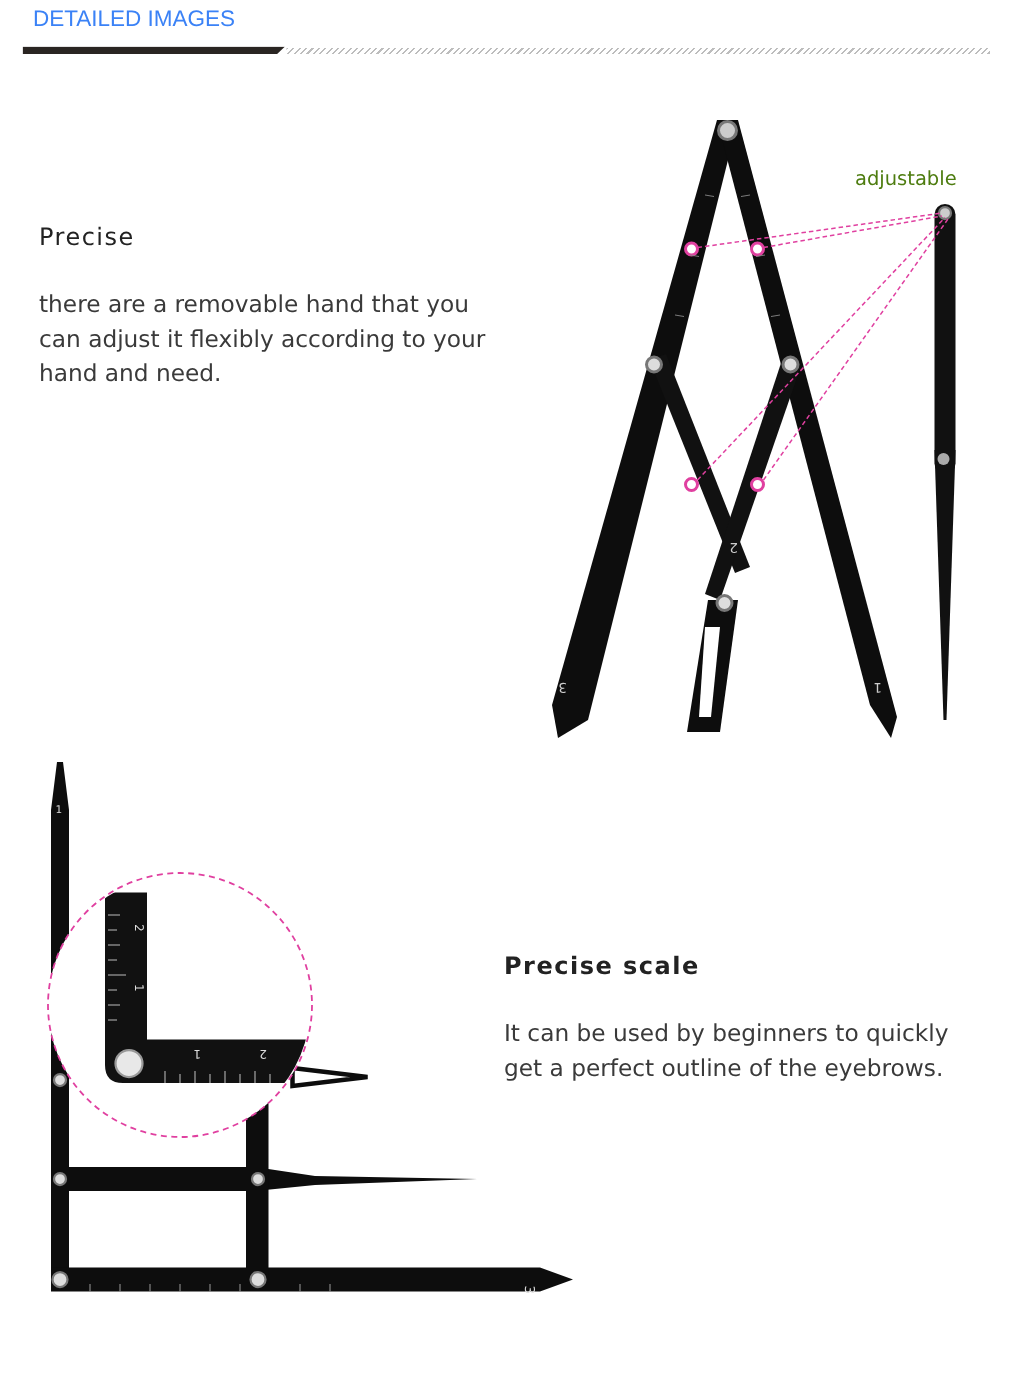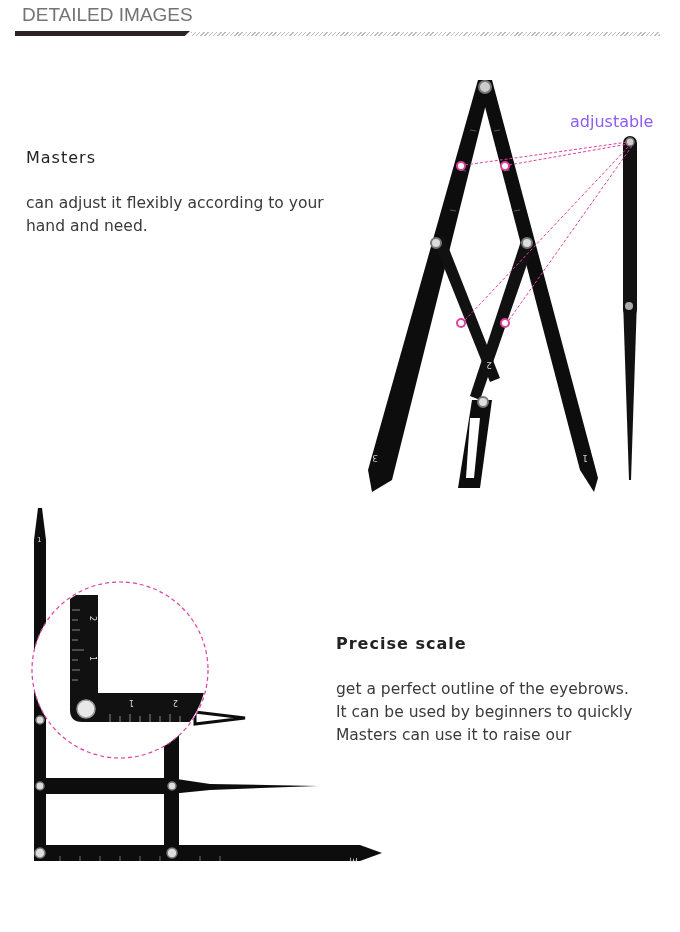--- a/index.html
+++ b/index.html
@@ -1,40 +1,41 @@
 <!DOCTYPE html>
 <html><head>
 <meta charset="utf-8">
 <style>
   html, body { margin: 0; padding: 0; background: #ffffff; }
   body { width: 680px; height: 932px; position: relative; overflow: hidden; font-family: "DejaVu Sans", sans-serif; color: #2a2a2a; }
-  .header-title { position: absolute; left: 22px; top: 4px; font-size: 19px; letter-spacing: 0px; color: #737373; font-family: "Liberation Sans", sans-serif; }
+  .header-title { position: absolute; left: 22px; top: 4px; font-size: 15px; letter-spacing: 0px; color: #3b82f6; font-family: "Liberation Sans", sans-serif; }
   .header-bar { position: absolute; left: 15px; top: 31px; width: 645px; height: 5px; }
   .header-bar .solid { position: absolute; left: 0; top: 0; width: 175px; height: 5px; background: #2a2522; clip-path: polygon(0 0, 100% 0, 97% 100%, 0 100%); }
   .header-bar .hatch { position: absolute; left: 176px; top: 1px; right: 0; height: 4px;
     background: repeating-linear-gradient(135deg, #bdbdbd 0 1px, #ffffff 1px 3px); }
   .section-title { position: absolute; font-size: 16px; letter-spacing: 1px; color: #222; font-family: "DejaVu Sans", sans-serif; }
   .section-body { position: absolute; font-size: 15.5px; line-height: 23px; color: #3a3a3a; font-family: "DejaVu Sans", sans-serif; }
-  .label-adjustable { position: absolute; left: 570px; top: 112px; font-size: 16px; color: #8b5cf6; }
+  .label-adjustable { position: absolute; left: 570px; top: 112px; font-size: 13px; color: #4d7c0f; }
   svg { position: absolute; }
 </style>
 </head>
 <body>
 
 <div>
   <div class="header-title">DETAILED IMAGES</div>
   <div class="header-bar">
     <div class="solid"></div>
     <div class="hatch"></div>
   </div>
 </div>
 
 <div>
-  <div class="section-title" style="left:26px; top:148px;">Masters</div>
+  <div class="section-title" style="left:26px; top:148px;">Precise</div>
   <div class="section-body" style="left:26px; top:192px;">
+    <div>there are a removable hand that you</div>
     <div>can adjust it flexibly according to your</div>
     <div>hand and need.</div>
   </div>
   <div class="label-adjustable">adjustable</div>
 
   <svg width="680" height="500" style="left:0; top:0;" viewBox="0 0 680 500">
 
     <polygon points="478,80 492,80 392,480 372,492 368,470" fill="#0d0d0d"></polygon>
     <polygon points="478,80 492,80 598,478 594,492 580,470" fill="#0d0d0d"></polygon>
 
@@ -76,23 +77,22 @@
     </g>
     <text x="378" y="455" font-size="9" fill="#ccc" transform="rotate(180 378 455)" font-family="DejaVu Sans, sans-serif">3</text>
     <text x="492" y="362" font-size="9" fill="#ccc" transform="rotate(180 492 362)" font-family="DejaVu Sans, sans-serif">2</text>
     <text x="588" y="455" font-size="9" fill="#ccc" transform="rotate(180 588 455)" font-family="DejaVu Sans, sans-serif">1</text>
   </svg>
 </div>
 
 <div>
   <div class="section-title" style="left:336px; top:634px;font-weight:bold;">Precise scale</div>
   <div class="section-body" style="left:336px; top:678px;">
+    <div>It can be used by beginners to quickly</div>
     <div>get a perfect outline of the eyebrows.</div>
-    <div>It can be used by beginners to quickly</div>
-    <div>Masters can use it to raise our</div>
   </div>
 
   <svg width="400" height="400" style="left:0; top:500px;" viewBox="0 0 400 400">
 
     <polygon points="38,8 42,8 46,40 46,360 34,360 34,40" fill="#0d0d0d"></polygon>
 
     <polygon points="34,345 360,345 382,353 360,361 34,361" fill="#0d0d0d"></polygon>
 
     <polygon points="46,278 170,278 210,284 318,286 210,290 170,294 46,294" fill="#0d0d0d"></polygon>
 

